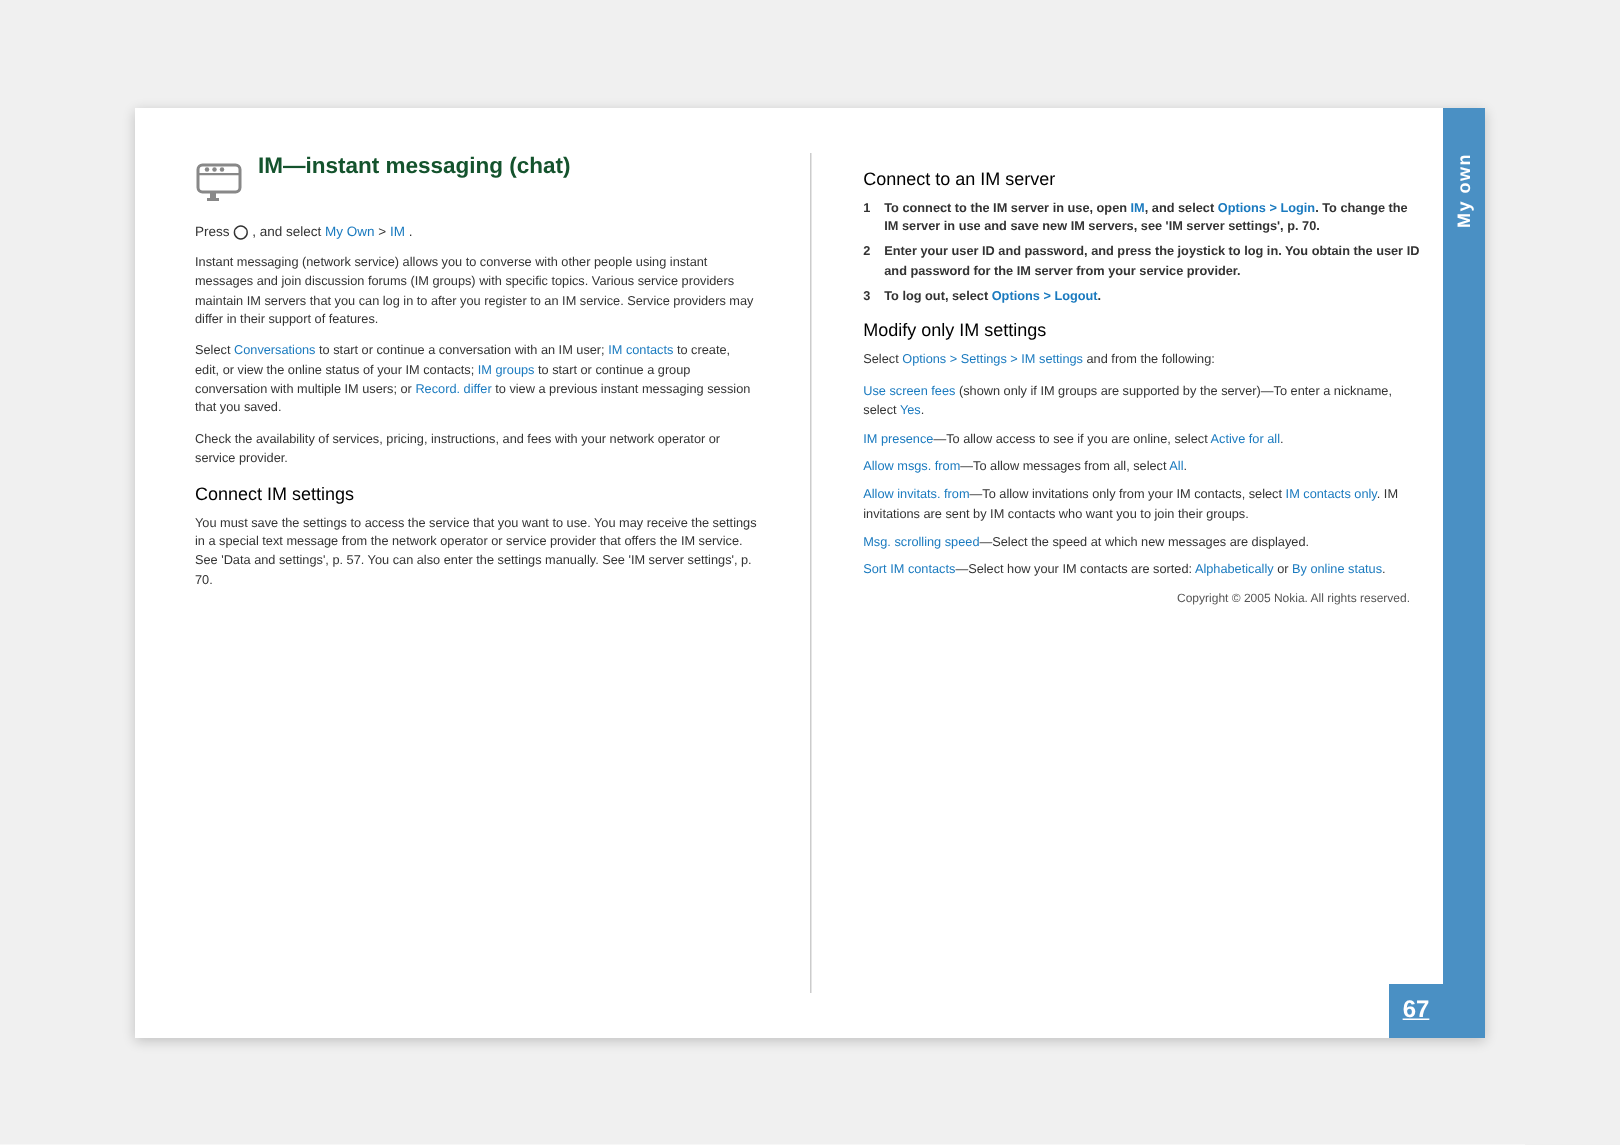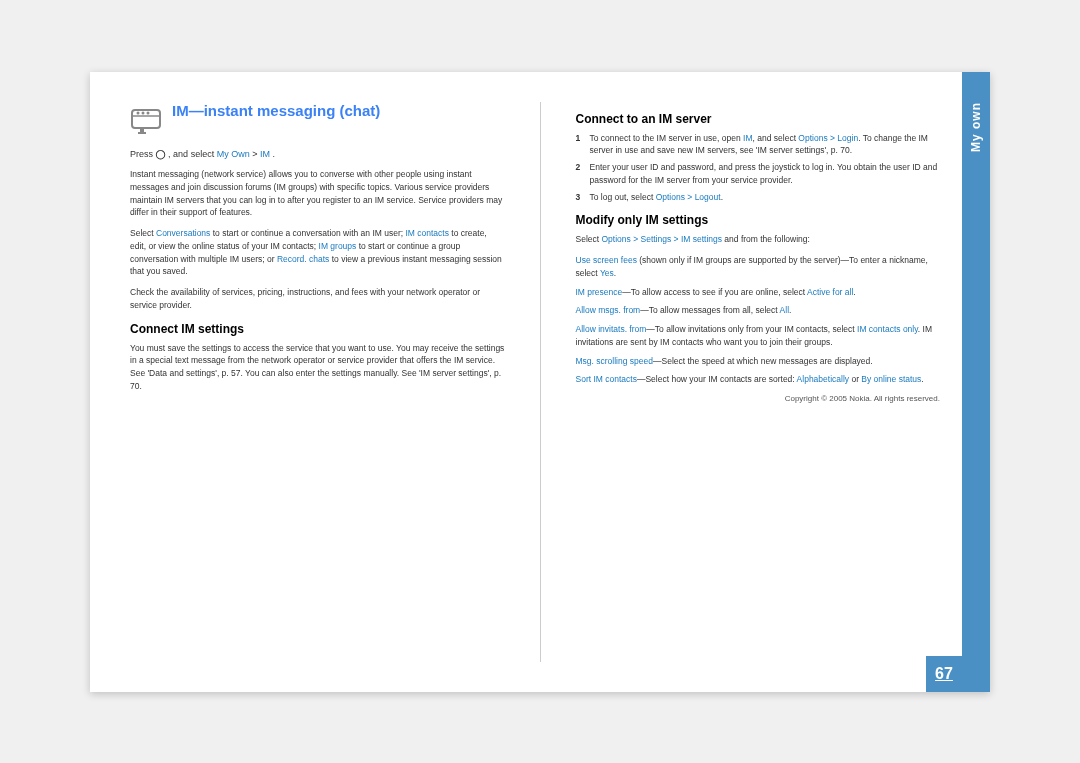--- a/index.html
+++ b/index.html
@@ -87,21 +87,21 @@
     }
     .title-icon {
       width: 32px;
       height: 32px;
       flex-shrink: 0;
       margin-top: 2px;
     }
     .title-text h1 {
       font-size: 15px;
       font-weight: bold;
-      color: #3b82f6;
+      color: #14532d;
       line-height: 1.2;
     }
     .intro-nav {
       font-size: 9px;
       color: #333;
       margin-bottom: 8px;
       line-height: 1.4;
     }
     .intro-nav a, .link {
       color: #1a7abf;
@@ -112,29 +112,30 @@
       color: #333;
       line-height: 1.5;
       margin-bottom: 8px;
     }
     .body-text a, .body-text .link {
       color: #1a7abf;
       text-decoration: none;
     }
     .section-title {
       font-size: 12px;
-      font-weight: bold;
+      font-weight: normal;
       color: #000;
       margin-top: 10px;
       margin-bottom: 6px;
     }
     .numbered-list {
       list-style: none;
       padding: 0;
       margin: 0 0 8px 0;
+      font-weight: bold;
     }
     .numbered-list li {
       font-size: 8.5px;
       color: #333;
       line-height: 1.5;
       padding-left: 14px;
       position: relative;
       margin-bottom: 4px;
     }
     .numbered-list li::before {
@@ -213,21 +214,21 @@
           <a class="link">My Own</a>
           <span> &gt; </span>
           <a class="link">IM</a>
           <span>.</span>
         </p>
 
         <p class="body-text">
           Instant messaging (network service) allows you to converse with other people using instant messages and join discussion forums (IM groups) with specific topics. Various service providers maintain IM servers that you can log in to after you register to an IM service. Service providers may differ in their support of features.
         </p>
         <p class="body-text">
-          Select <a class="link">Conversations</a> to start or continue a conversation with an IM user; <a class="link">IM contacts</a> to create, edit, or view the online status of your IM contacts; <a class="link">IM groups</a> to start or continue a group conversation with multiple IM users; or <a class="link">Record. chats</a> to view a previous instant messaging session that you saved.
+          Select <a class="link">Conversations</a> to start or continue a conversation with an IM user; <a class="link">IM contacts</a> to create, edit, or view the online status of your IM contacts; <a class="link">IM groups</a> to start or continue a group conversation with multiple IM users; or <a class="link">Record. differ</a> to view a previous instant messaging session that you saved.
         </p>
         <p class="body-text">
           Check the availability of services, pricing, instructions, and fees with your network operator or service provider.
         </p>
 
         <div class="section-title">Connect IM settings</div>
         <p class="body-text">
           You must save the settings to access the service that you want to use. You may receive the settings in a special text message from the network operator or service provider that offers the IM service. See 'Data and settings', p. 57. You can also enter the settings manually. See 'IM server settings', p. 70.
         </p>
       </div>

